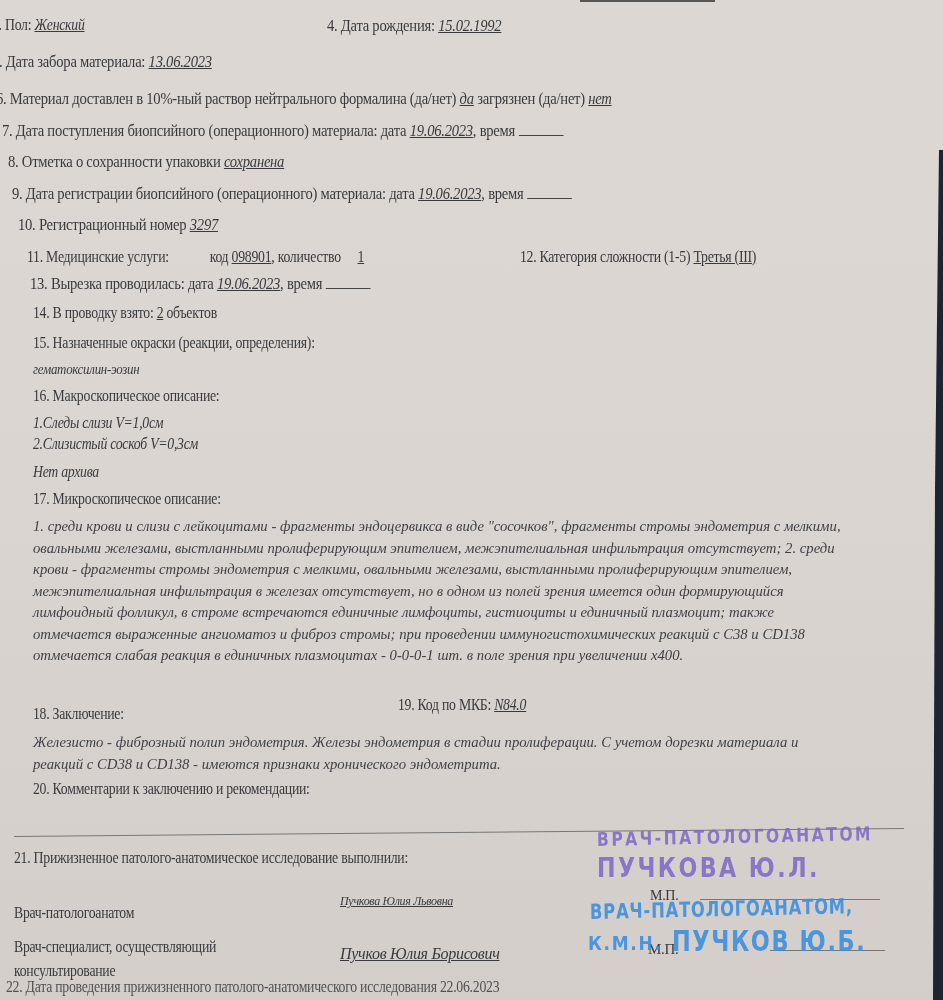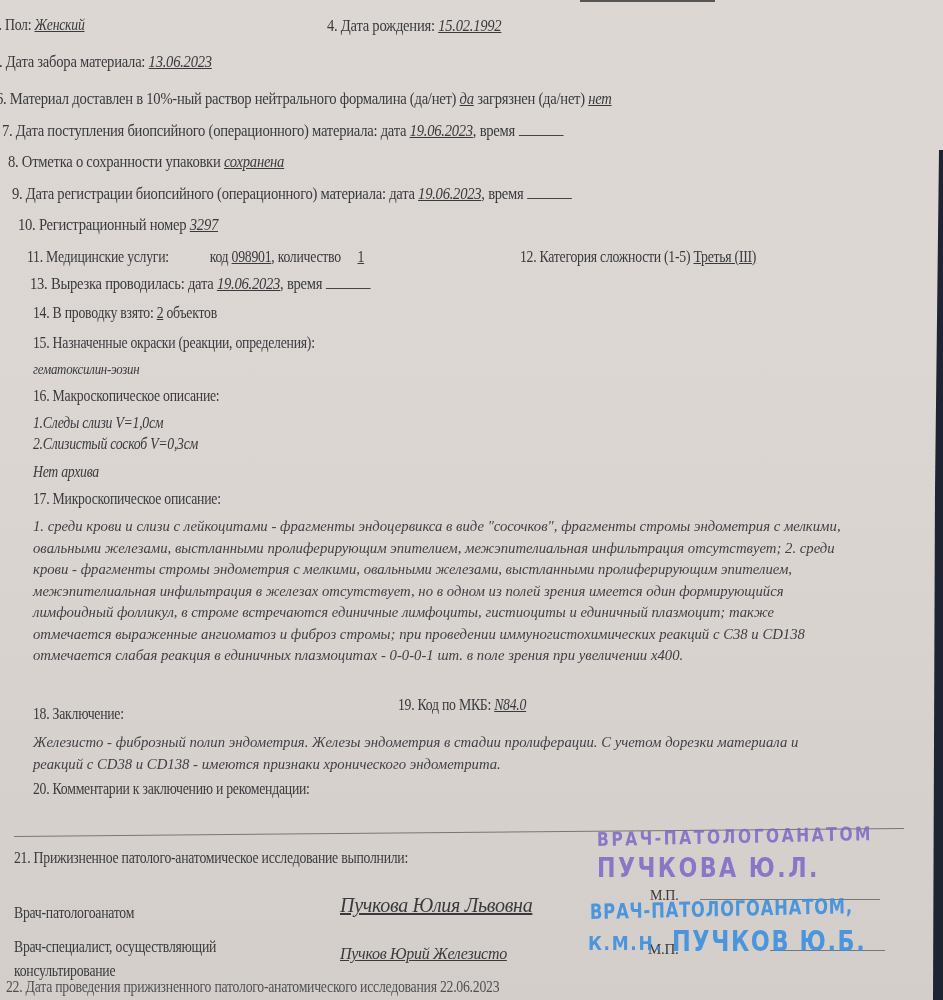--- a/index.html
+++ b/index.html
@@ -149,36 +149,36 @@
   </div>
   <div class="hr" style="left:14px;top:832px;width:890px;transform:rotate(-0.5deg);"></div>
 
   <div class="line cond" style="left:14px;top:849px;">
     <span>21. Прижизненное патолого-анатомическое исследование выполнили:</span>
   </div>
 
   <div class="line cond" style="left:14px;top:904px;">
     <span>Врач-патологоанатом</span>
   </div>
-  <div class="line it" style="left:340px;top:894px;font-size:20px;">
+  <div class="line it" style="left:340px;top:894px;font-size:12px;">
     <span class="plain-u">Пучкова Юлия Львовна</span>
   </div>
   <div class="line" style="left:650px;top:888px;font-size:14px;">
     <span>М.П.</span>
   </div>
   <div class="hr" style="left:700px;top:899px;width:180px;"></div>
 
   <div class="line cond" style="left:14px;top:938px;">
     <span>Врач-специалист, осуществляющий</span>
   </div>
   <div class="line cond" style="left:14px;top:962px;">
     <span>консультирование</span>
   </div>
   <div class="line it" style="left:340px;top:945px;font-size:16px;">
-    <span class="plain-u">Пучков Юрий Железисто</span>
+    <span class="plain-u">Пучков Юлия Борисович</span>
   </div>
   <div class="line" style="left:648px;top:941px;font-size:15px;">
     <span>М.П.</span>
   </div>
   <div class="hr" style="left:770px;top:950px;width:115px;"></div>
 
   <div class="line cond" style="left:6px;top:978px;font-size:16px;opacity:0.85;">
     <span>22. Дата проведения прижизненного патолого-анатомического исследования</span>
     <span>22.06.2023</span>
   </div>

